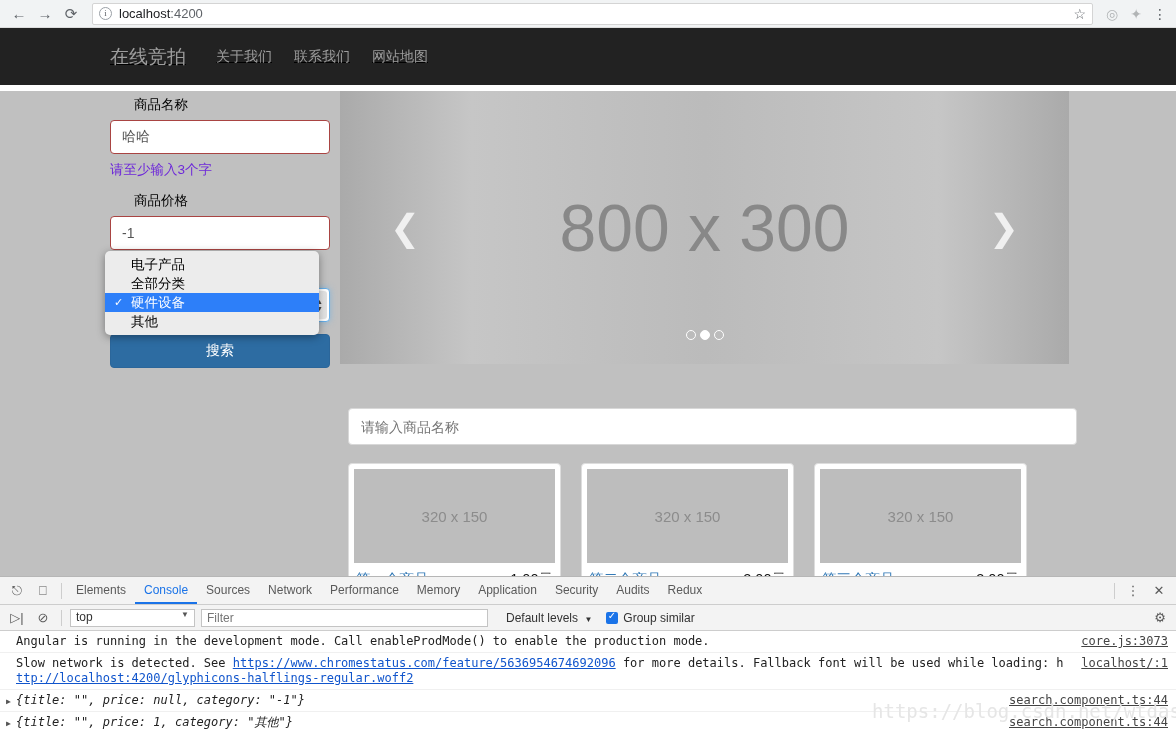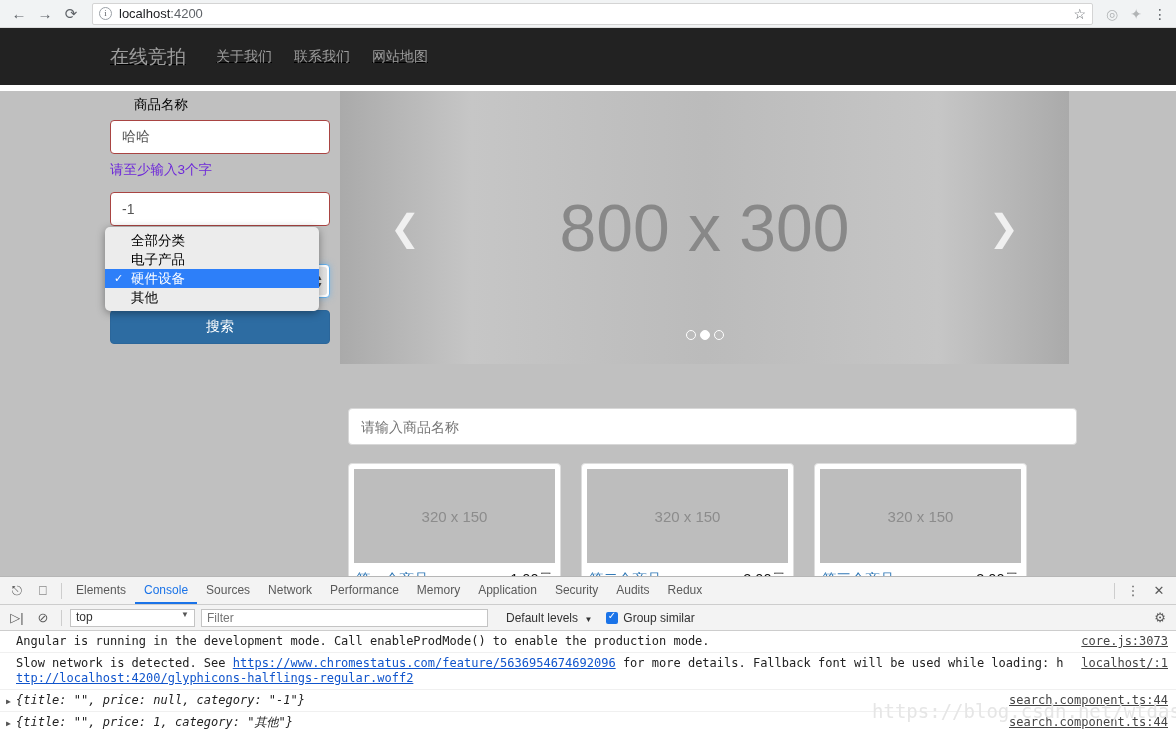--- a/index.html
+++ b/index.html
@@ -274,36 +274,37 @@
     </div>
     <div class="white-strip"></div>
 
     <div class="content">
 
       <div class="form-col">
         <div class="field-label">商品名称</div>
         <input class="txt-input" value="哈哈" style="">
         <div class="err-msg">请至少输入3个字</div>
 
+        <div class="field-label">商品价格</div>
         <input class="txt-input" value="-1" style="">
         <div class="err-msg">请输入正数</div>
 
         <div class="select-wrap">
           <div class="select-box">
             <div class="stepper">
               <span>▲</span>
               <span>▼</span>
             </div>
           </div>
           <div class="dropdown">
             <div class="dd-item">
+              <span>电子产品</span>
+            </div>
+            <div class="dd-item">
               <span>全部分类</span>
-            </div>
-            <div class="dd-item">
-              <span>电子产品</span>
             </div>
             <div class="dd-item sel">
               <span class="dd-check">✓</span>
               <span>硬件设备</span>
             </div>
             <div class="dd-item">
               <span>其他</span>
             </div>
           </div>
         </div>

